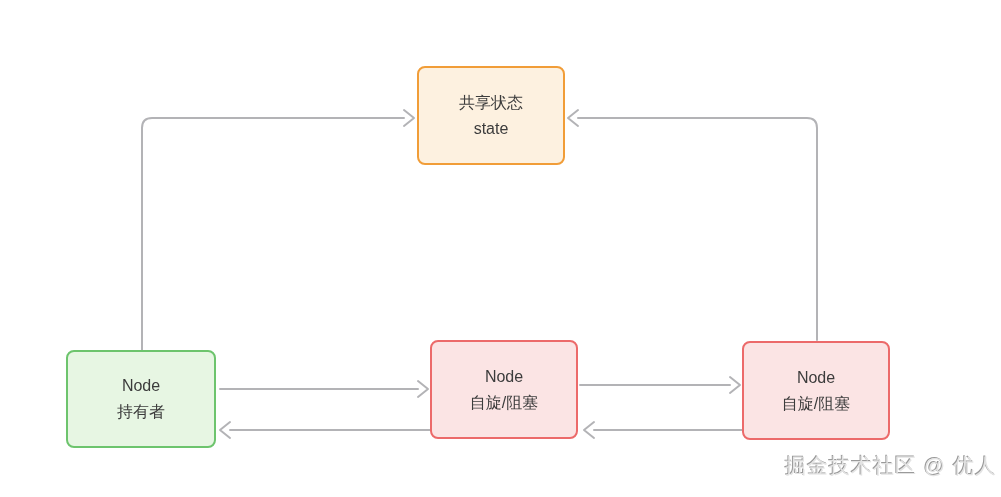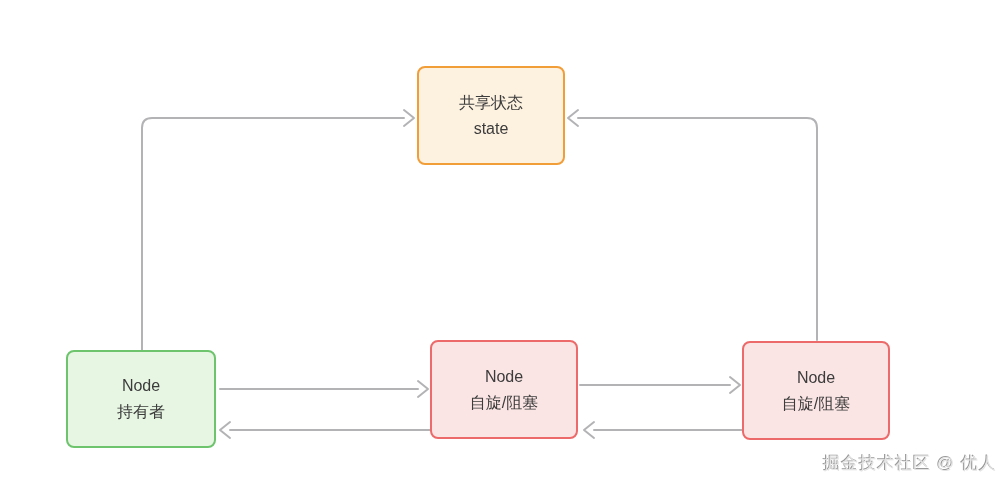--- a/index.html
+++ b/index.html
@@ -61,21 +61,21 @@
   }
   .node-spin-right {
     left: 742px; top: 341px; width: 148px; height: 99px;
     border-color: var(--spin-border, #ec6a6a);
     background: var(--spin-fill, #fbe4e4);
   }
   .watermark {
     position: absolute;
     right: 4px;
     top: 452px;
-    font-size: 17px;
+    font-size: 21px;
     letter-spacing: 1px;
     color: var(--watermark, #e3e3e3);
     text-shadow: -1px -1px 0 #9a9a9a, 1px 1px 0 #ffffff;
     white-space: nowrap;
   }
 </style>
 </head>
 <body>
 
 <div class="canvas">

